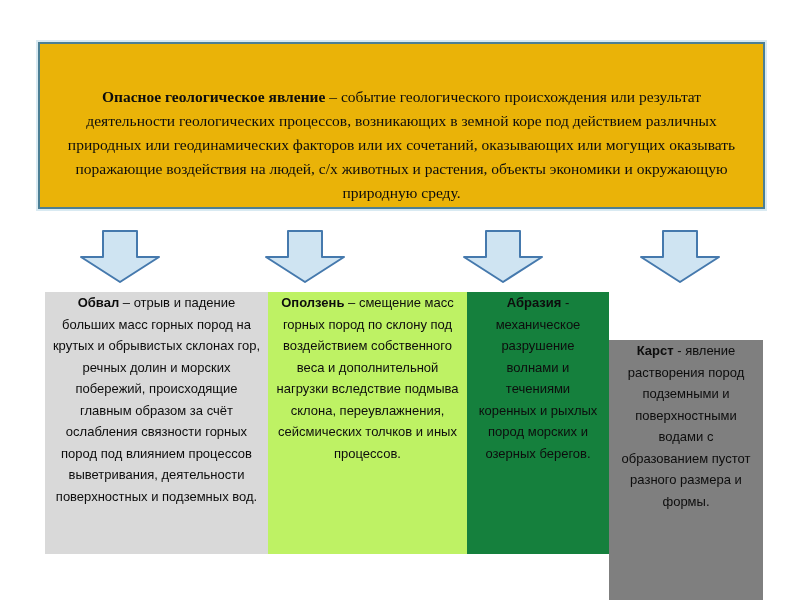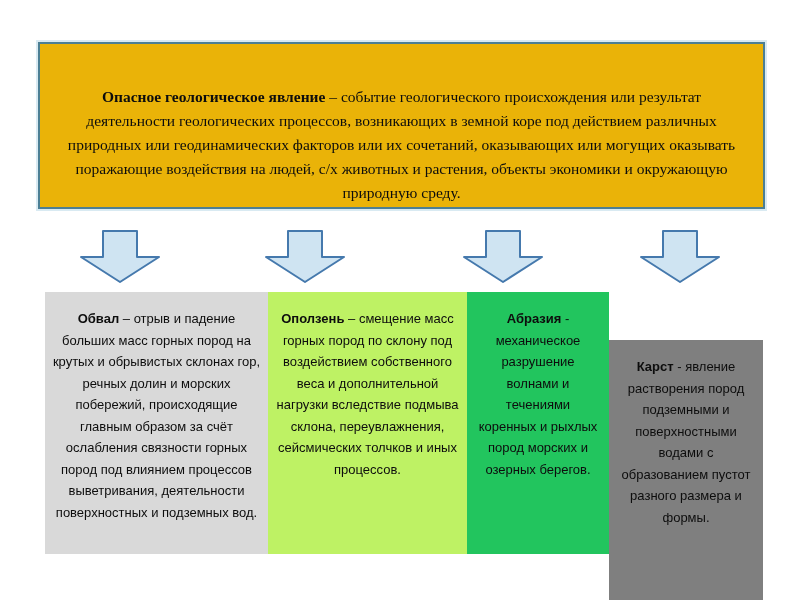--- a/index.html
+++ b/index.html
@@ -51,21 +51,21 @@
   .arrow-1 { left: 80px; }
   .arrow-2 { left: 265px; }
   .arrow-3 { left: 463px; }
   .arrow-4 { left: 640px; }
   
   .col {
     position: absolute;
     top: 292px;
     height: 262px;
     box-sizing: border-box;
-    padding: 16px 7px;
+    padding: 0 7px;
     text-align: center;
     font-size: 13px;
     line-height: 21.5px;
     color: #0d0d0d;
   }
   .col b { font-weight: bold; }
   .col-1 { left: 45px;  width: 223px; }
   .col-2 { left: 268px; width: 199px; }
   .col-3 { left: 467px; width: 142px; padding-left: 10px; padding-right: 10px; }
   .col-4 { left: 609px; width: 154px; margin-top: 48px; }
@@ -89,17 +89,17 @@
     <polygon points="23,1 57,1 57,27 79,27 40,52 1,27 23,27" stroke-width="2" stroke-linejoin="round" style="fill: rgb(207, 228, 242); stroke: rgb(69, 121, 173);"></polygon>
   </svg>
   <svg class="arrow arrow-4" viewBox="0 0 80 54">
     <polygon points="23,1 57,1 57,27 79,27 40,52 1,27 23,27" stroke-width="2" stroke-linejoin="round" style="fill: rgb(207, 228, 242); stroke: rgb(69, 121, 173);"></polygon>
   </svg>
 
   <div class="col col-1" style="background-color: rgb(217, 217, 217);"><b>Обвал</b> <span>– отрыв и падение больших масс горных пород на крутых и обрывистых склонах гор, речных долин и морских побережий, происходящие главным образом за счёт ослабления связности горных пород под влиянием процессов выветривания, деятельности поверхностных и подземных вод.</span></div>
 
   <div class="col col-2" style="background-color: #bef264;"><b>Оползень</b> <span>– смещение масс горных пород по склону под воздействием собственного веса и дополнительной нагрузки вследствие подмыва склона, переувлажнения, сейсмических толчков и иных процессов.</span></div>
 
-  <div class="col col-3" style="background-color: #22c55e;"><b>Абразия</b> <span>- механическое разрушение волнами и течениями коренных и рыхлых пород морских и озерных берегов.</span></div>
+  <div class="col col-3" style="background-color: #15803d;"><b>Абразия</b> <span>- механическое разрушение волнами и течениями коренных и рыхлых пород морских и озерных берегов.</span></div>
 
   <div class="col col-4" style="background-color: rgb(127, 127, 127);"><b>Карст</b> <span>- явление растворения пород подземными и поверхностными водами с образованием пустот разного размера и формы.</span></div>
 
 </div>
 
 </body></html>

